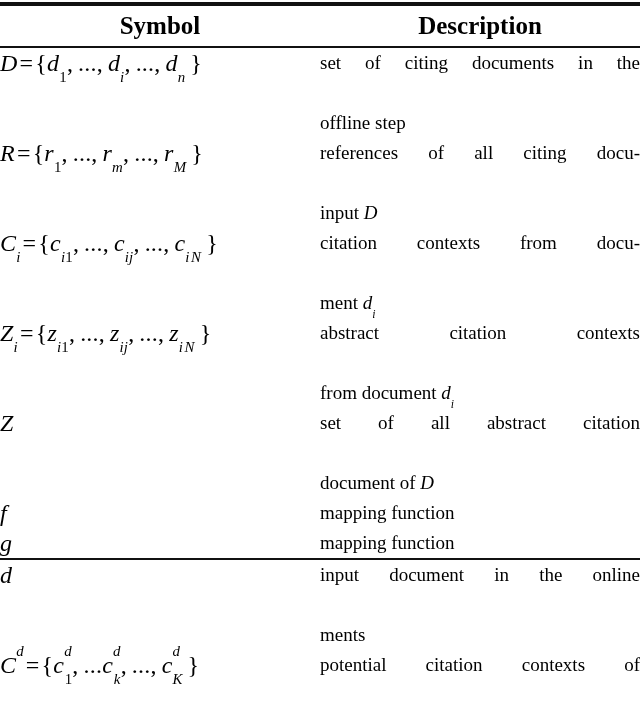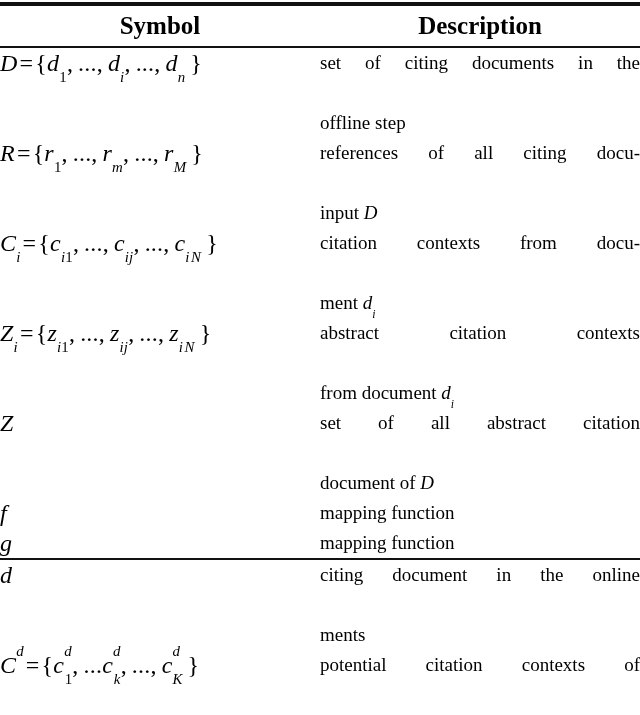--- a/index.html
+++ b/index.html
@@ -210,21 +210,21 @@
       <col class="c-sym">
       <col class="c-desc">
     </colgroup>
 
     <tbody>
         <tr>
       <td class="cell-sym">
         <span class="eq mi">d</span>
       </td>
       <td class="cell-desc">
-        <span class="just">citing document in the online</span>
+        <span class="just">input document in the online</span>
         <span class="last">ments</span>
       </td>
     </tr>
 
 
     <tr>
       <td class="cell-sym">
         <span class="eq"><span class="mi">C</span><sup class="mi">d</sup><span class="op">=</span><span class="brace">{</span><span class="mi">c</span><sup class="mi">d</sup><sub class="mupr" style="margin-left:-0.48em">1</sub><span class="mupr">, ...</span><span class="mi">c</span><sup class="mi">d</sup><sub class="mi" style="margin-left:-0.46em">k</sub><span class="mupr">, ..., </span><span class="mi">c</span><sup class="mi">d</sup><sub class="mi" style="margin-left:-0.52em">K</sub><span class="brace"> }</span></span>
       </td>
       <td class="cell-desc">

